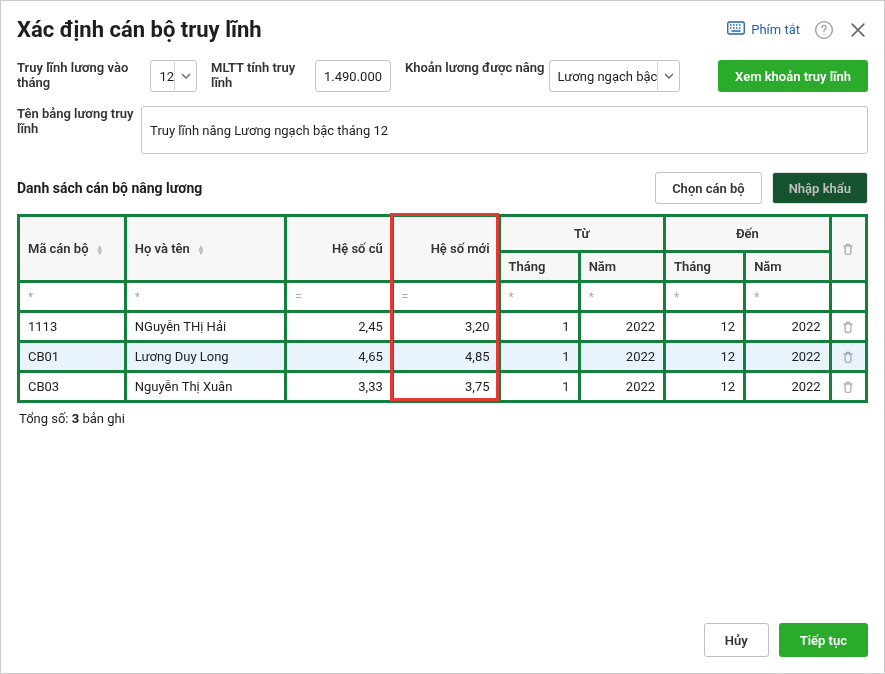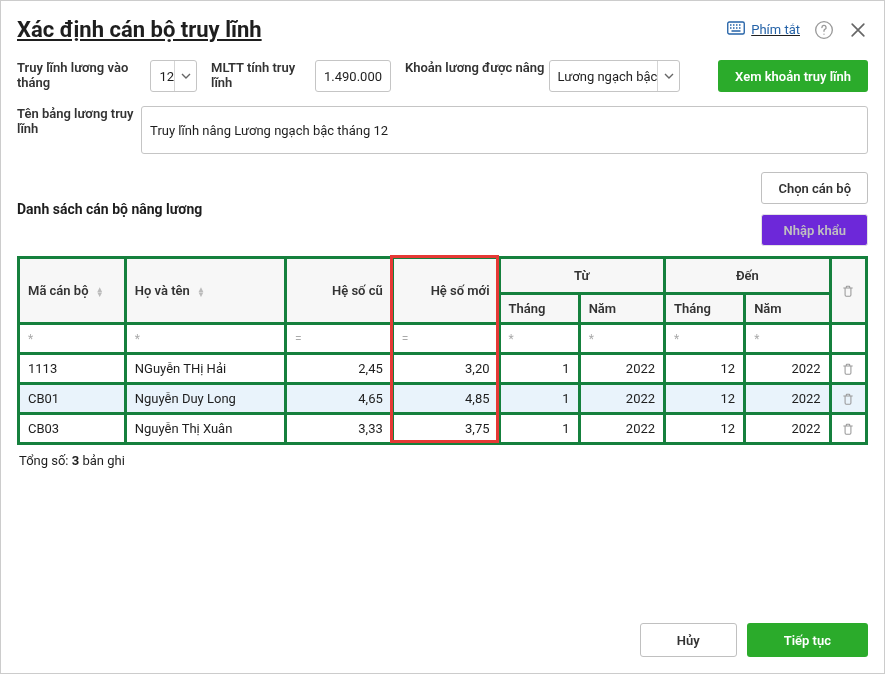--- a/index.html
+++ b/index.html
@@ -16,21 +16,20 @@
     position: relative;
     display: flex;
     flex-direction: column;
     padding: 16px;
   }
   .dialog-header {
     display: flex;
     align-items: center;
     justify-content: space-between;
     margin-bottom: 18px;
-    text-decoration: underline;
   }
   .dialog-title {
     font-size: 22px;
     font-weight: 700;
     color: #1e1e1e;
   }
   .header-right {
     display: flex;
     align-items: center;
     gap: 14px;
@@ -102,21 +101,21 @@
     font-size: 13px;
     display: inline-flex;
     align-items: center;
     justify-content: center;
     cursor: pointer;
     border: 1px solid transparent;
     white-space: nowrap;
   }
   .btn-green { background: #2bab2b; color: #fff; font-weight: 600; }
   .btn-outline { background: #fff; border: 1px solid #c0c0c0; color: #333; font-weight: 600; }
-  .btn-disabled { background: #6d28d9; border: 1px solid #e3e3e3; color: #c0c0c0; font-weight: 600; cursor: default; }
+  .btn-disabled { background: #14532d; border: 1px solid #e3e3e3; color: #c0c0c0; font-weight: 600; cursor: default; }
 
   .full-input {
     width: 100%;
     height: 48px;
     border: 1px solid #c5c5c5;
     border-radius: 3px;
     padding: 0 8px;
     font-size: 13px;
     display: flex;
     align-items: center;
@@ -124,21 +123,21 @@
 
   .section-row {
     display: flex;
     justify-content: space-between;
     align-items: center;
     margin-top: 18px;
     margin-bottom: 10px;
     gap: 9px;
   }
   .section-title { font-size: 14px; font-weight: 700; }
-  .section-actions { display: flex; gap: 10px; flex-direction: column; }
+  .section-actions { display: flex; gap: 10px; }
 
   .grid-wrap { position: relative; }
   table.grid {
     width: 100%;
     border-collapse: collapse;
     table-layout: fixed;
   }
   .grid th, .grid td {
     border: 3px solid #15803d;
     padding: 6px 8px;
@@ -189,21 +188,21 @@
   }
   .footer-summary b { font-weight: 700; }
 
   .dialog-footer {
     margin-top: auto;
     display: flex;
     justify-content: flex-end;
     gap: 10px;
     padding-top: 12px;
   }
-  .btn-outline.ft, .btn-green.ft { height: 34px; padding: 0 36px; }
+  .btn-outline.ft, .btn-green.ft { height: 34px; padding: 0 20px; }
 
   .kb-icon { color: #2563a8; }
 </style>
 </head>
 <body>
 
 <div class="dialog">
 
   <div class="dialog-header">
     <div class="dialog-title">Xác định cán bộ truy lĩnh</div>
@@ -349,21 +348,21 @@
             <td class="right">1</td>
             <td class="right">2022</td>
             <td class="right">12</td>
             <td class="right">2022</td>
             <td class="center"><span class="trash"><svg viewBox="0 0 24 24" fill="none" stroke="currentColor" stroke-width="1.8">
                   <path d="M4 7h16M9 7V5a1 1 0 0 1 1-1h4a1 1 0 0 1 1 1v2m-8 0v12a2 2 0 0 0 2 2h6a2 2 0 0 0 2-2V7"></path>
                 </svg></span></td>
           </tr>
           <tr class="highlight">
             <td>CB01</td>
-            <td>Nguyễn Duy Long</td>
+            <td>Lương Duy Long</td>
             <td class="right">4,65</td>
             <td class="right">4,85</td>
             <td class="right">1</td>
             <td class="right">2022</td>
             <td class="right">12</td>
             <td class="right">2022</td>
             <td class="center"><span class="trash"><svg viewBox="0 0 24 24" fill="none" stroke="currentColor" stroke-width="1.8">
                   <path d="M4 7h16M9 7V5a1 1 0 0 1 1-1h4a1 1 0 0 1 1 1v2m-8 0v12a2 2 0 0 0 2 2h6a2 2 0 0 0 2-2V7"></path>
                 </svg></span></td>
           </tr>

